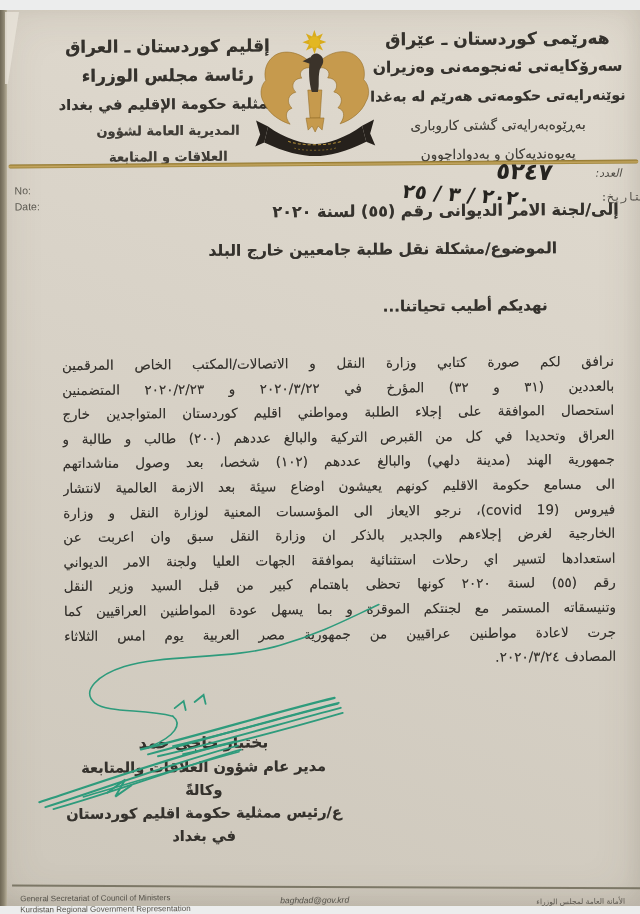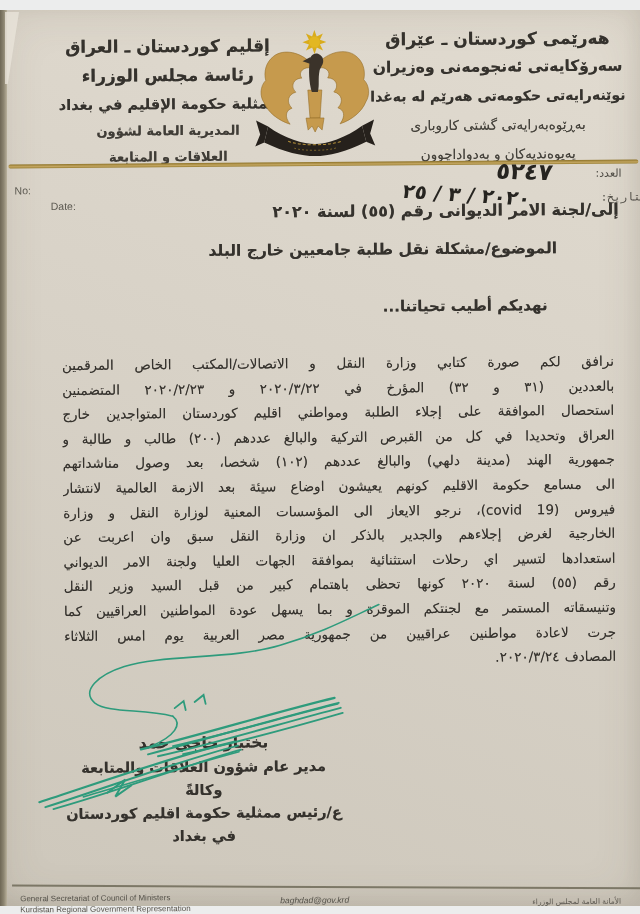--- a/index.html
+++ b/index.html
@@ -46,21 +46,21 @@
   .sig-block{position:absolute;left:28px;top:723px;width:345px;text-align:center;z-index:2;}
   .sig-block .nm{font-size:15.5px;font-weight:700;}
   .sig-block .tl{font-size:14.5px;font-weight:700;margin-top:7px;}
   
   .foot-rule{position:absolute;left:8px;top:876px;width:632px;height:1.5px;background:#6f6a58;
     transform:rotate(.7deg);opacity:.85;}
   .foot-en{position:absolute;left:16px;top:881px;font-size:8px;line-height:11px;color:#55524a;
     font-family:"Liberation Sans","DejaVu Sans",sans-serif;}
   .foot-email{position:absolute;left:276px;top:885px;font-size:8.5px;color:#55524a;
     font-family:"Liberation Sans","DejaVu Sans",sans-serif;font-style:italic;}
-  .foot-ar{position:absolute;left:510px;top:889px;width:125px;font-size:7.5px;color:#5a564e;text-align:center;}
+  .foot-ar{position:absolute;left:496px;top:889px;width:125px;font-size:7.5px;color:#5a564e;text-align:right;}
 </style>
 </head>
 <body>
 
 <div class="paper">
   <div class="scan-edge"></div>
   <div class="corner-fold"></div>
 
   <div class="inner">
 
@@ -102,22 +102,22 @@
       <div class="l1">هەرێمی کوردستان ـ عێراق</div>
       <div class="l2">سەرۆکایەتی ئەنجومەنی وەزیران</div>
       <div class="l3">نوێنەرایەتی حکومەتی هەرێم لە بەغدا</div>
       <div class="l4">بەڕێوەبەرایەتی گشتی کاروباری</div>
       <div class="l5">پەیوەندیەکان و بەدواداچوون</div>
     </div>
 
     <div class="gold-rule"></div>
 
     <div class="lbl-en" style="left:16px;top:172px;">No:</div>
-    <div class="lbl-en" style="left:16px;top:188px;margin-left:36px;">Date:</div>
-    <div class="lbl-ar ar" style="left:597px;top:159px;">العدد:</div>
+    <div class="lbl-en" style="left:16px;top:188px;">Date:</div>
+    <div class="lbl-ar ar" style="left:597px;top:159px;font-style:italic;">العدد:</div>
     <div class="lbl-ar ar" style="left:602px;top:183px;font-family:Liberation Mono, monospace;">التاريخ:</div>
     <div class="hand no">٥٢٤٧</div>
     <div class="hand date">٢٠٢٠ / ٣ / ٢٥</div>
 
     <div class="to-line txt ar">إلى/لجنة الامر الديوانى رقم (٥٥) لسنة ٢٠٢٠</div>
     <div class="subject-line txt ar">الموضوع/مشكلة نقل طلبة جامعيين خارج البلد</div>
     <div class="greeting txt ar">نهديكم أطيب تحياتنا...</div>
 
     <div class="body-block txt ar">
       <div class="body-line">نرافق لكم صورة كتابي وزارة النقل و الاتصالات/المكتب الخاص المرقمين</div>

